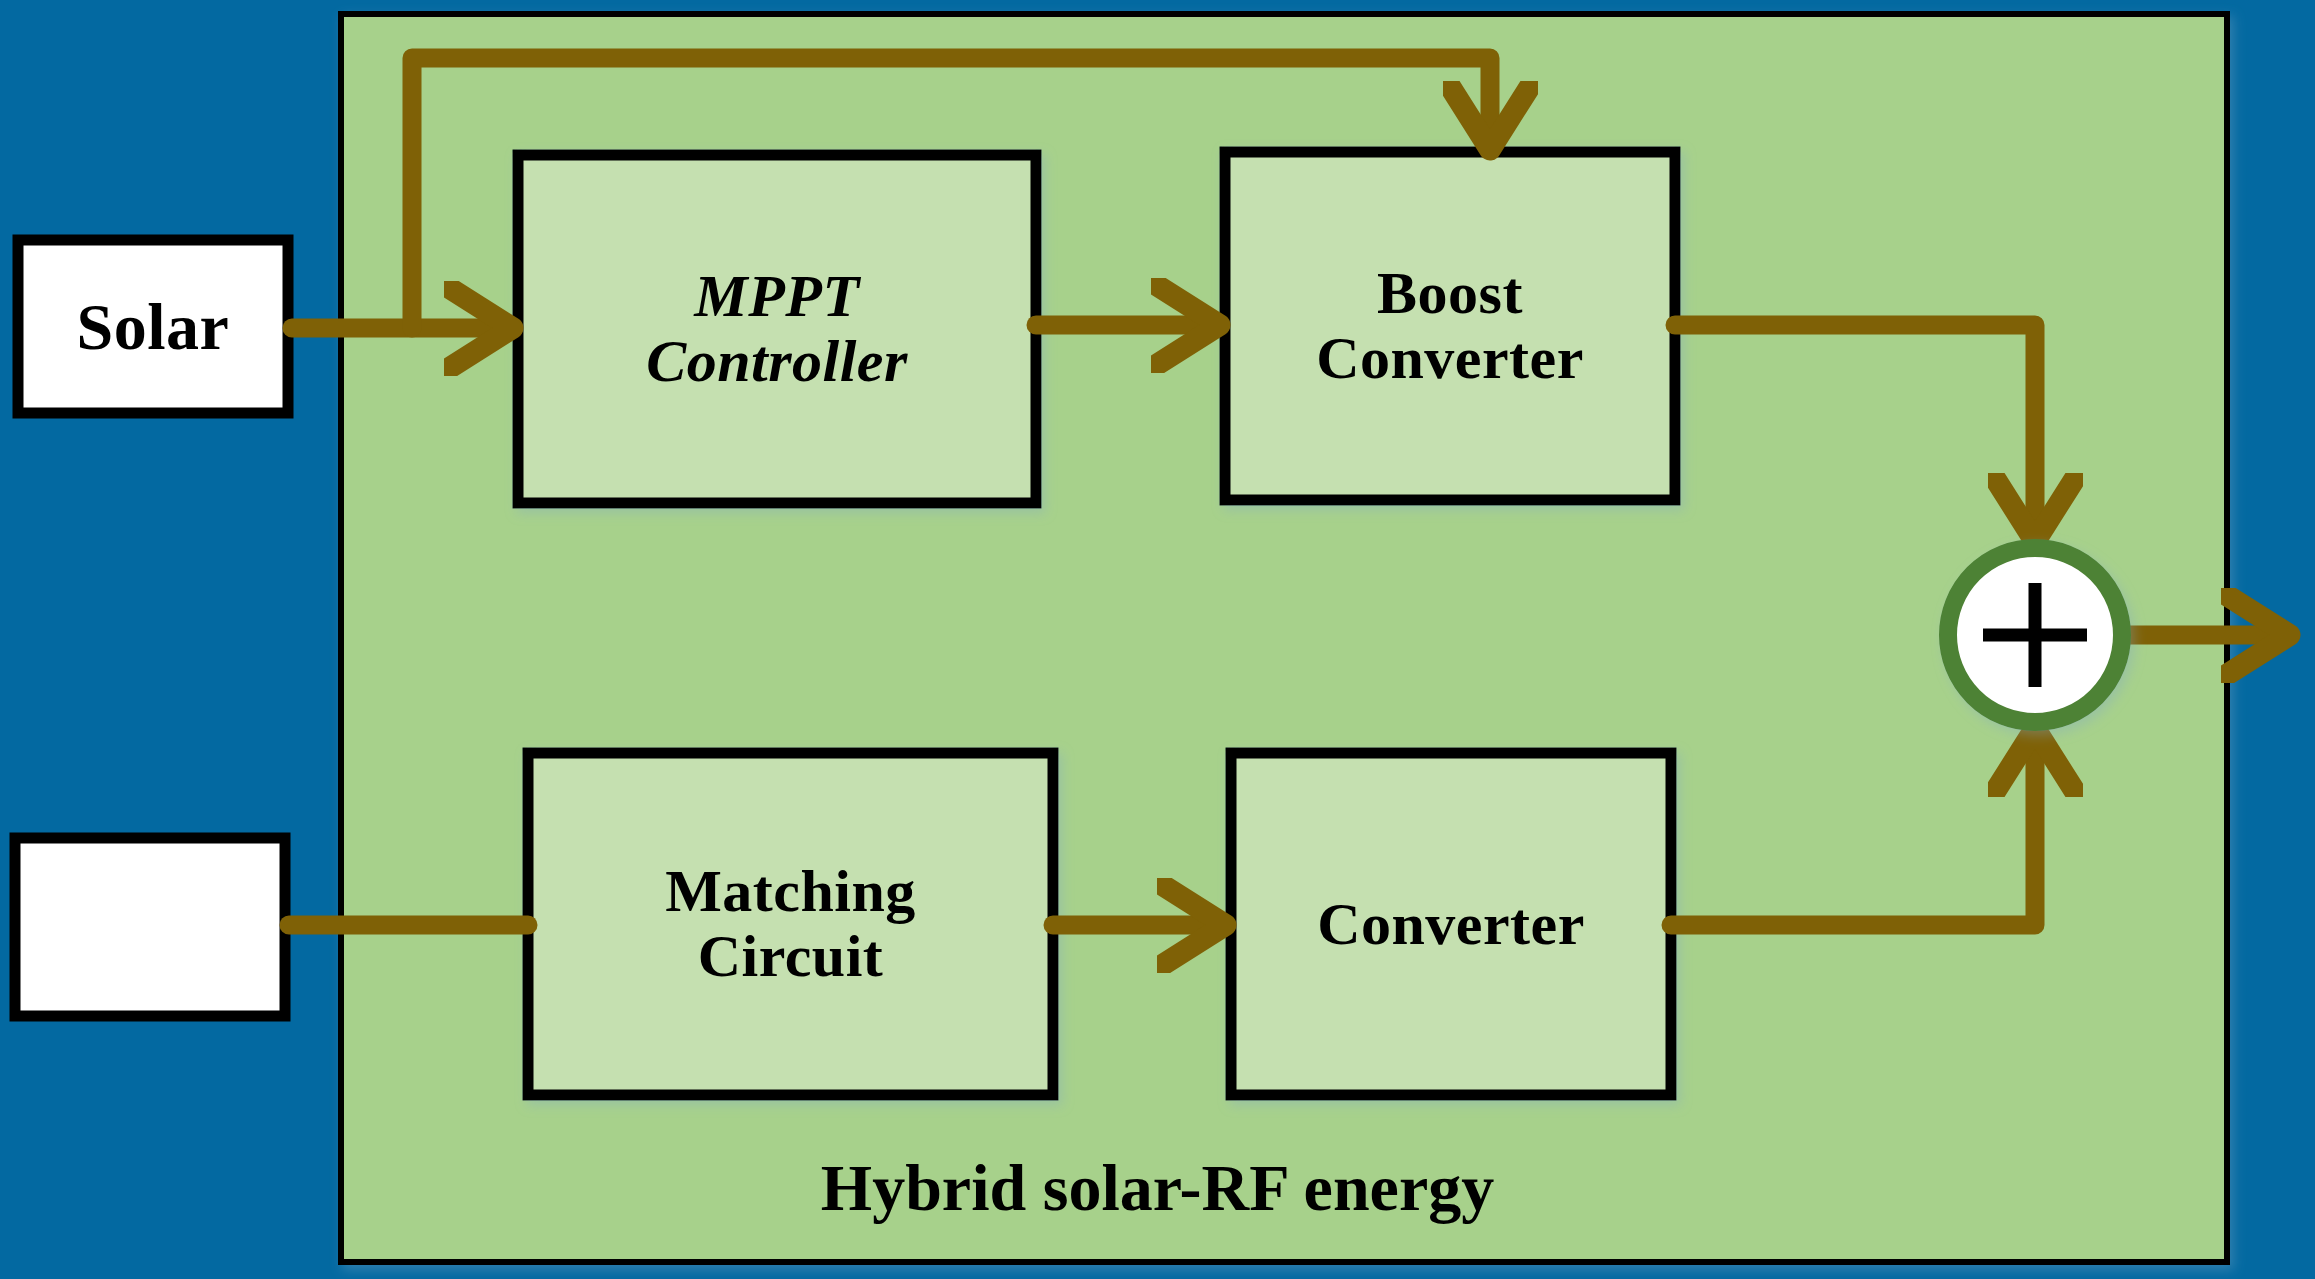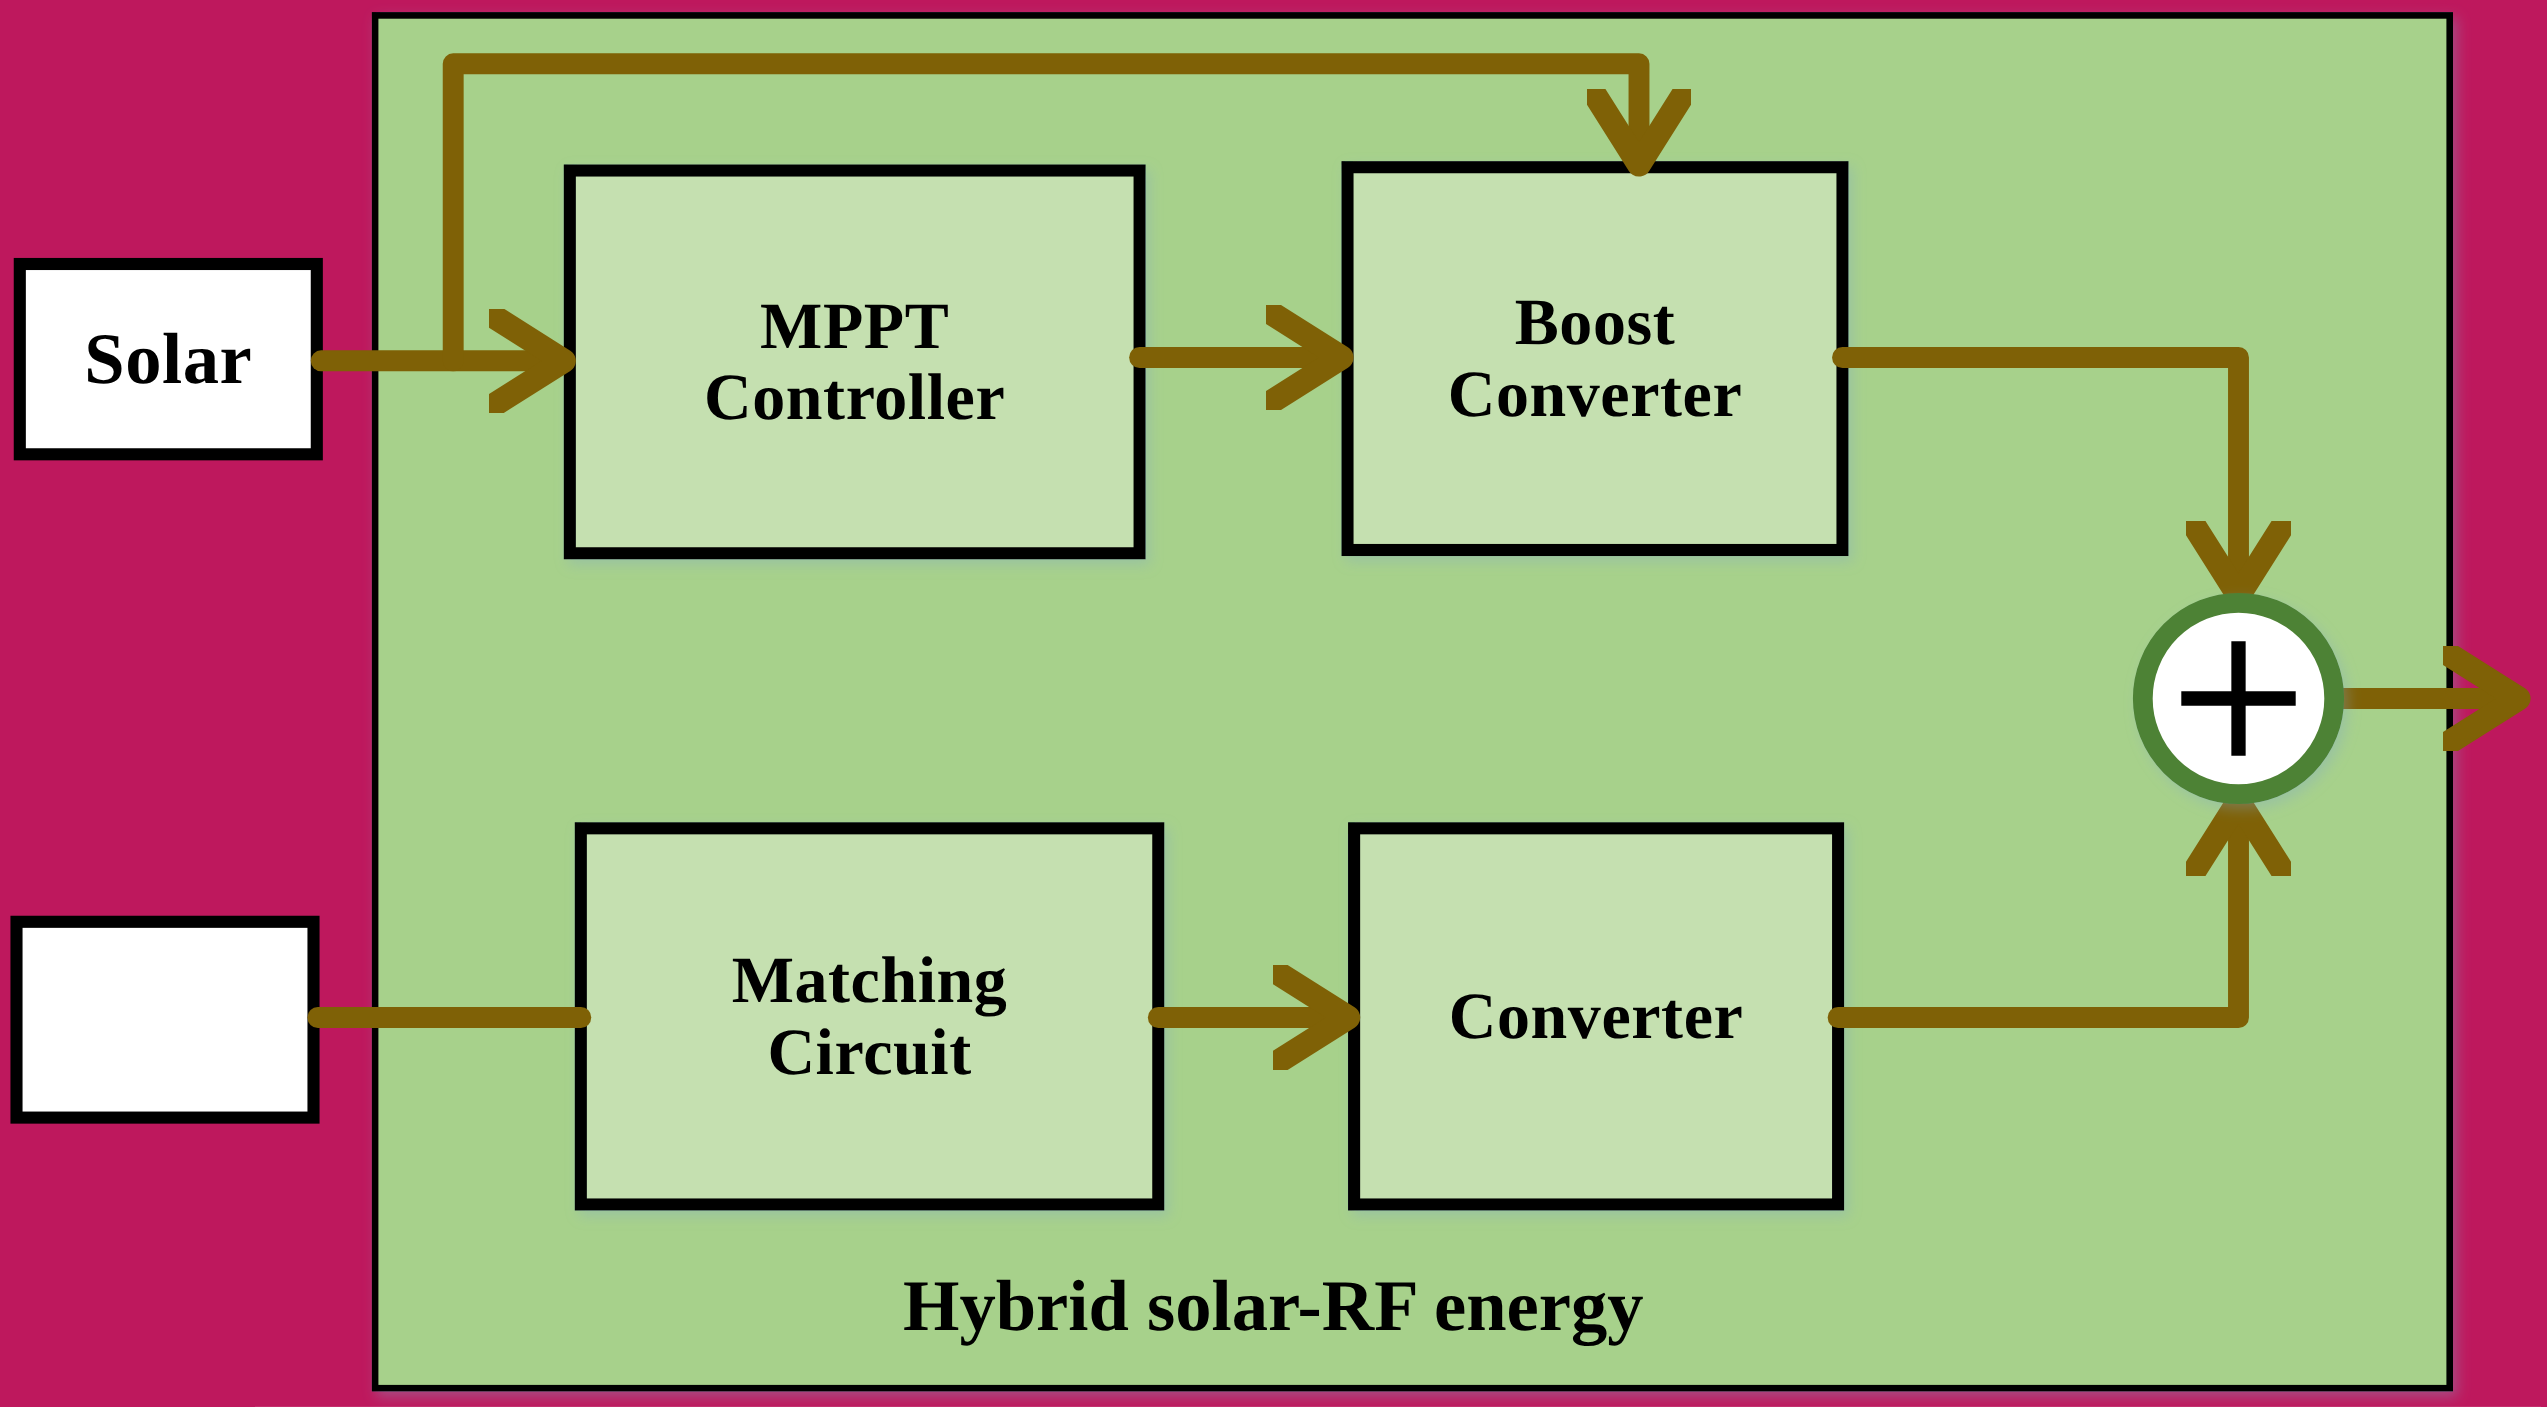--- a/index.html
+++ b/index.html
@@ -1,19 +1,19 @@
 <!DOCTYPE html>
 <html><head>
 <meta charset="utf-8">
 <style>
   html,body{margin:0;padding:0;background:#ffffff;}
   #stage{
     position:relative;
     width:2315px;height:1279px;
-    background:#be185d;
+    background:#0369a1;
     overflow:hidden;
     font-family:"Liberation Serif", "DejaVu Serif", serif;
   }
   #diagram-svg{position:absolute;left:0;top:0;width:2315px;height:1279px;}
   .node-label{
     position:absolute;
     display:flex;align-items:center;justify-content:center;
     text-align:center;
     color:#000000;
     font-weight:bold;
@@ -79,21 +79,21 @@
     <circle cx="2035" cy="635" r="87" fill="#ffffff" stroke="#4e8234" stroke-width="18" filter="url(#softshadow)"></circle>
     <g stroke="#000000" stroke-width="13" stroke-linecap="butt">
       <line x1="2035" y1="583" x2="2035" y2="687"></line>
       <line x1="1983" y1="635" x2="2087" y2="635"></line>
     </g>
   </svg>
 
   <div class="node-label src-label" style="left:18px;top:240px;width:270px;height:173px;">Solar</div>
 
 
-  <div class="node-label blk-label" style="left:518px;top:155px;width:518px;height:348px;">MPPT
+  <div class="node-label blk-label" style="left:518px;top:155px;width:518px;height:348px;font-style:italic;">MPPT
 Controller</div>
 
   <div class="node-label blk-label" style="left:528px;top:753px;width:525px;height:342px;">Matching
 Circuit</div>
 
   <div class="node-label blk-label" style="left:1225px;top:152px;width:450px;height:348px;">Boost
 Converter</div>
 
   <div class="node-label blk-label" style="left:1231px;top:753px;width:440px;height:342px;">Converter</div>
 

